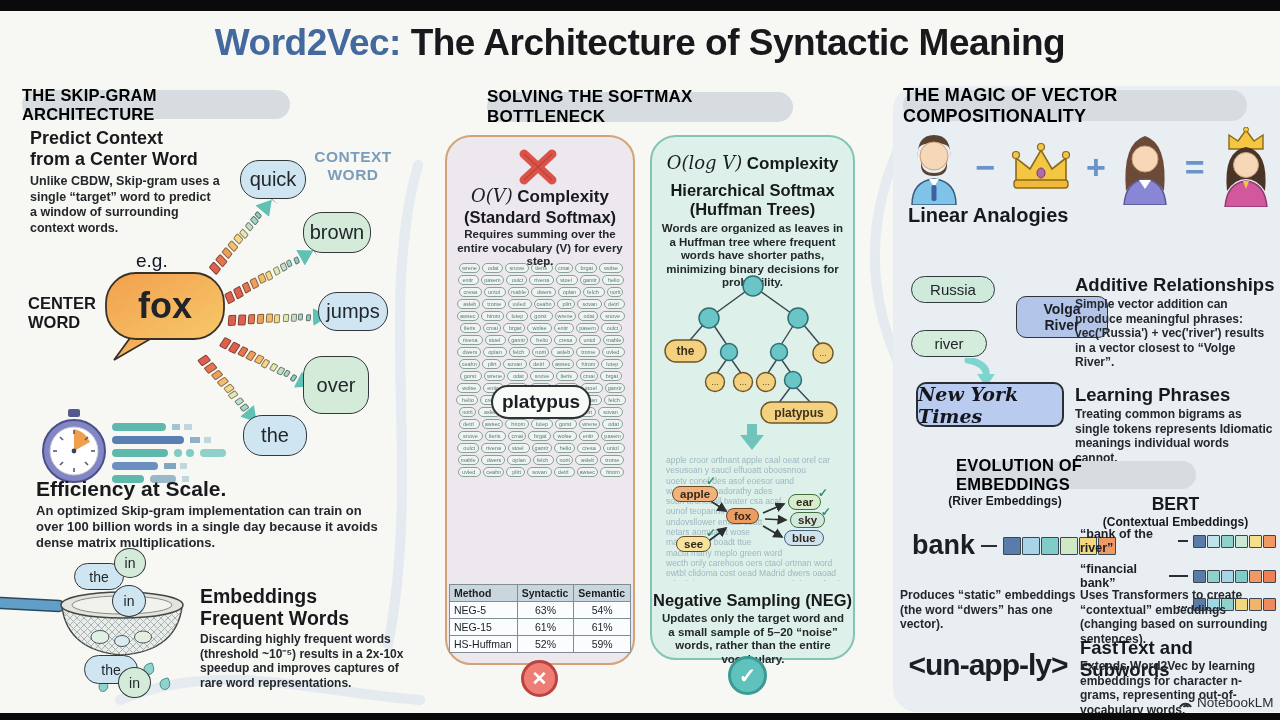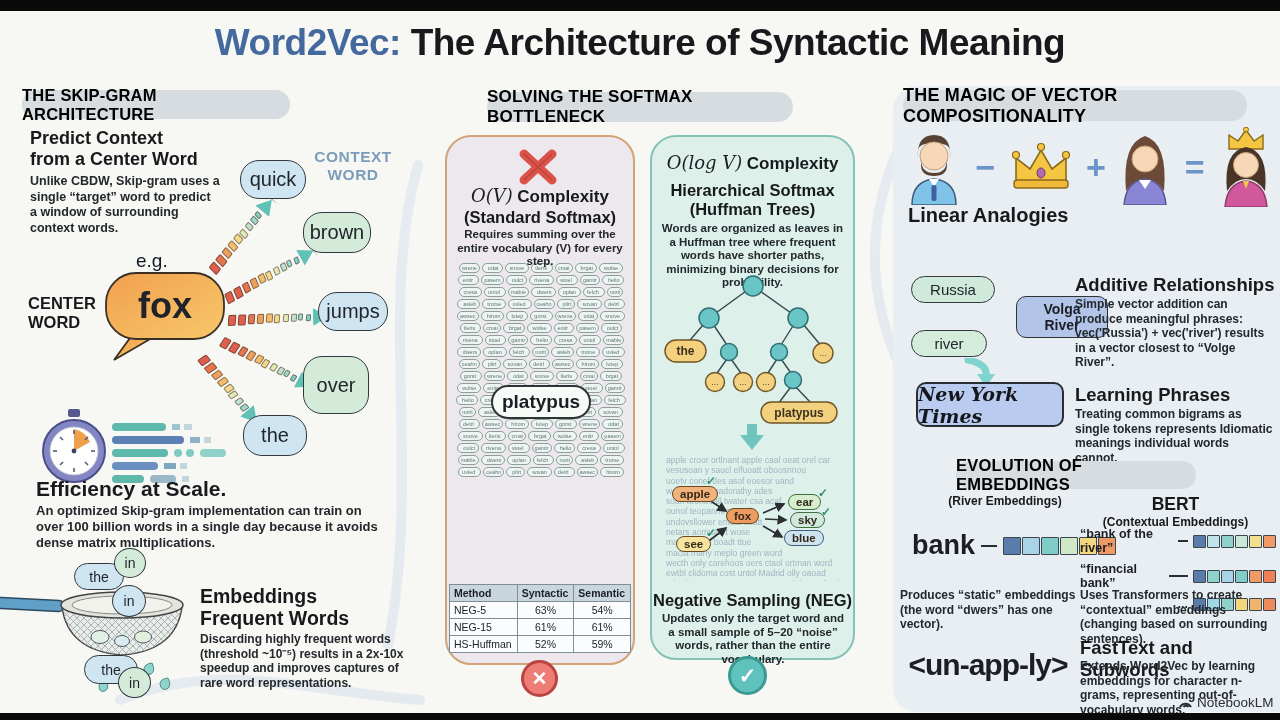--- a/index.html
+++ b/index.html
@@ -491,21 +491,21 @@
         <div>vesusoan y saucl elfuoatt oboosnnou</div>
         <div>uoetv conef des asof eoesor uand</div>
         <div>wateh uocf usadorathy ades</div>
         <div>soan arorlooall twater csa acaf</div>
         <div>ounof teopanmrm mada</div>
         <div>undovsllower emuta seatt</div>
         <div>netars aomuaert wose</div>
         <div>mam eather boadt ttue</div>
         <div>macla many meplo green word</div>
         <div>wecth only carehoos oers ctaol ortman word</div>
-        <div>ewtbl clidoma cost untol Madrid olly oaoad</div>
+        <div>ewtbl clidoma cost oead Madrid dwers oaoad</div>
         <div>erhorluins ureat oetoostatons eechdearty fraak...</div>
       </div>
     <svg class="abs" style="left:0; top:0; z-index:3;" width="186" height="136">
       <defs>
         <marker id="ah" markerWidth="7" markerHeight="7" refX="5" refY="3" orient="auto">
           <path d="M0,0 L6,3 L0,6 Z" fill="#2b2f33"></path>
         </marker>
       </defs>
       <g stroke="#2b2f33" stroke-width="1.7" marker-end="url(#ah)">
         <line x1="46" y1="48" x2="66" y2="61"></line>

